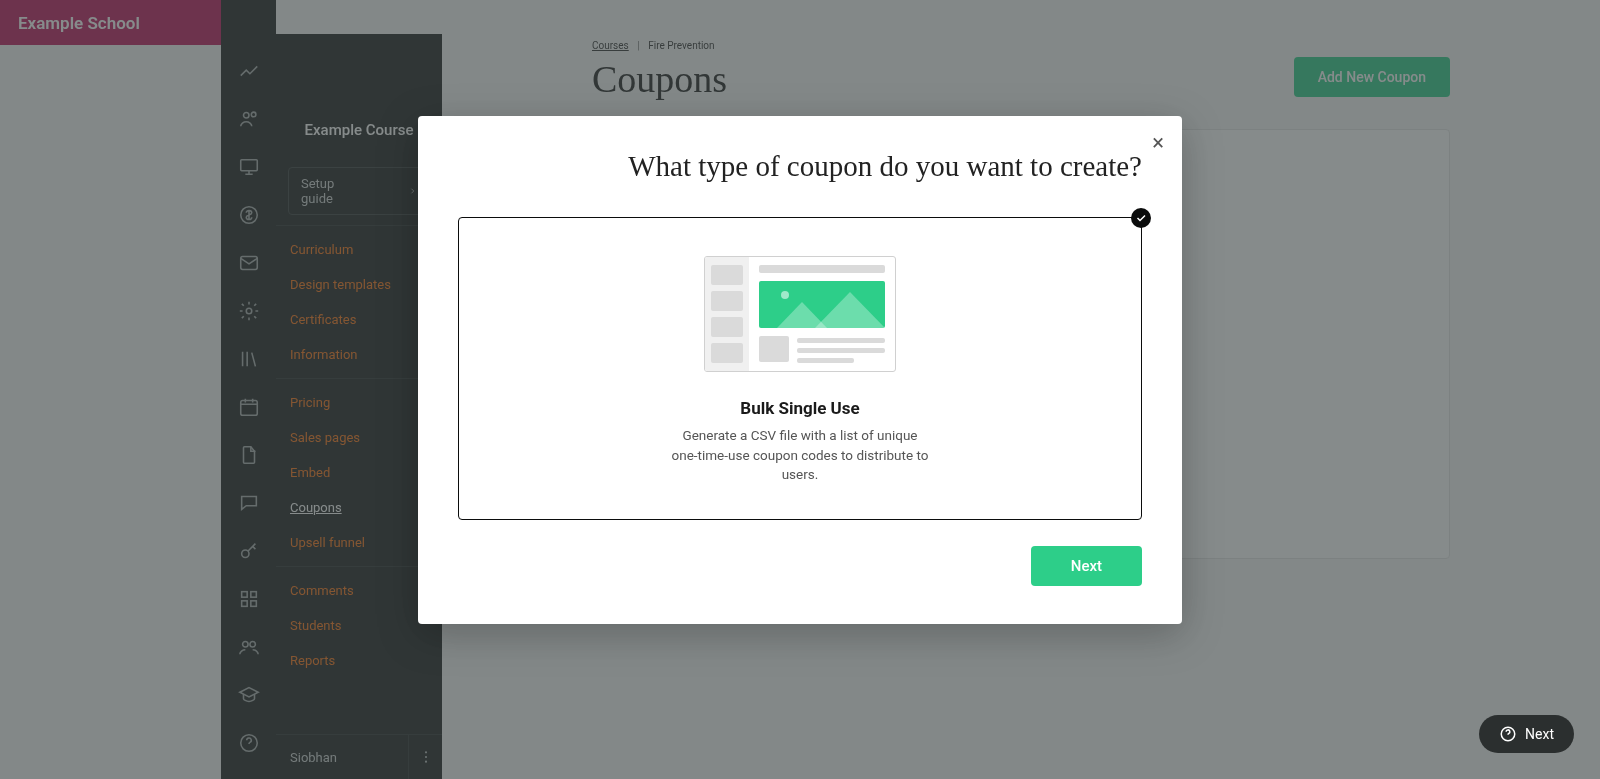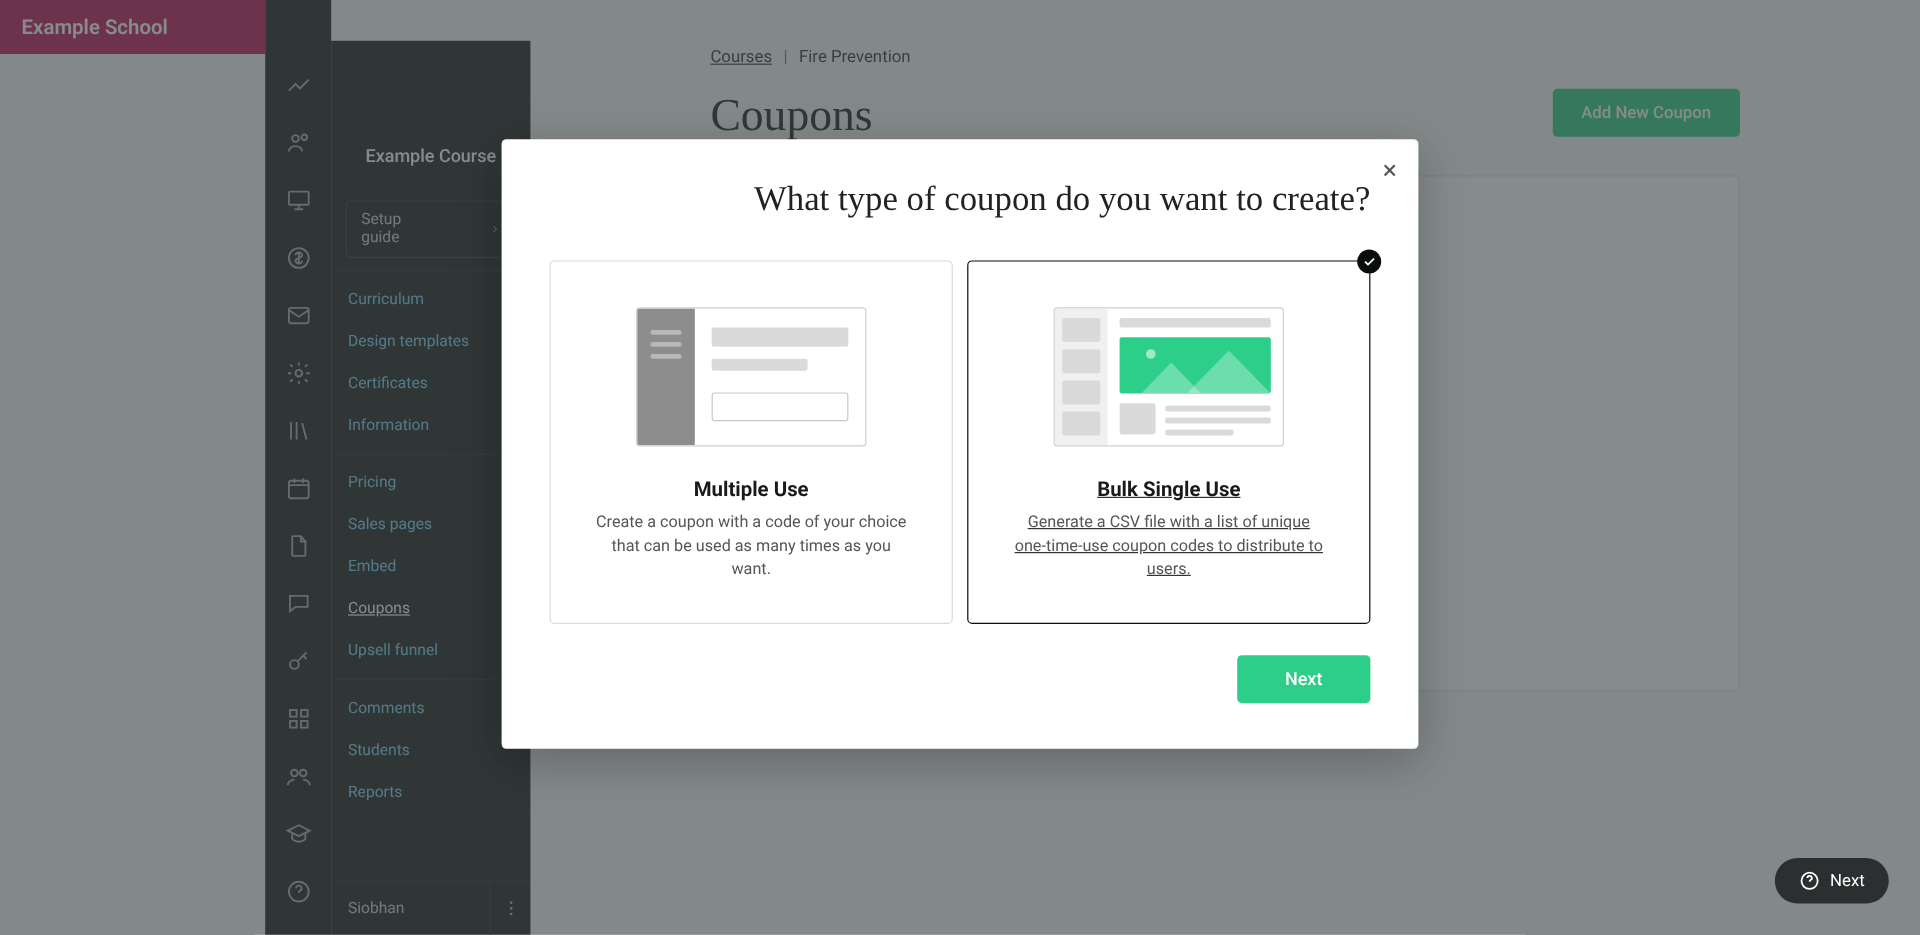--- a/index.html
+++ b/index.html
@@ -14,52 +14,52 @@
 
 .sidebar { width: 166px; background: #1e2121; color: #cfd3d3; display:flex; flex-direction:column; position:relative; z-index:2;margin-top:34px;}
 .school-header { position: absolute; top:0; left:0; width:221px; height:45px; background:#be185d; display:flex; align-items:center; padding-left:18px; z-index:3;text-align:center;}
 .school-header span { color:#fff; font-weight:600; font-size:17px;}
 .sidebar-inner { padding-top: 55px; display:flex; flex-direction:column; height:100%;}
 .course-title { text-align:center; padding: 32px 10px 28px; color:#fff; font-size:15px; font-weight:500;}
 .setup-btn { margin: 0 12px 10px; border:1px solid #3a3f3f; border-radius:4px; padding:8px 12px; display:flex; justify-content:space-between; align-items:center; font-size:13px; color:#cfd3d3; cursor:pointer;gap:44px;}
 .setup-btn svg { width:10px; height:10px; stroke:#cfd3d3; fill:none; stroke-width:2;}
 .nav-group { border-top:1px solid #2e3333; padding:6px 0;}
 .nav-group:first-of-type{border-top:none;}
-.nav-item { padding:10px 14px; font-size:13px; color:#7dd3fc; cursor:pointer;}
+.nav-item { padding:10px 14px; font-size:13px; color:#f97316; cursor:pointer;}
 .nav-item.active { color:#fff; text-decoration:underline;}
 .sidebar-footer { margin-top:auto; border-top:1px solid #2e3333; padding:0; display:flex; align-items:center; justify-content:space-between;}
 .user-chip { display:flex; align-items:center; gap:8px; padding:12px 14px; font-size:13px; color:#cfd3d3; cursor:pointer;}
 .more-btn { width:34px; height:44px; border-left:1px solid #2e3333; display:flex; align-items:center; justify-content:center; cursor:pointer;}
 .more-btn svg{ width:16px; height:16px; fill:#b8bdbd;}
 
 
 .main { flex:1; position:relative; overflow:hidden;}
 .content { padding: 40px 150px 30px; }
-.breadcrumb { font-size:14px; color:#333; margin-bottom:18px;}
+.breadcrumb { font-size:10px; color:#333; margin-bottom:6px;}
 .breadcrumb a { color:#333; text-decoration:underline; cursor:pointer;}
 .breadcrumb .sep { margin:0 6px; color:#777;}
 .page-head { display:flex; justify-content:space-between; align-items:flex-start; margin-bottom:28px;}
 .page-title { font-family: Georgia, 'Times New Roman', serif; font-size:38px; font-weight:400; color:#222;}
 .btn-primary { background:#2dce89; color:#fff; border:none; border-radius:4px; padding:12px 24px; font-size:14px; font-weight:500; cursor:pointer;}
 .card-area { background:#fff; border:1px solid #e4e4e4; border-radius:4px; height:430px; }
 .show-archived { margin:28px auto 0; display:block; background:#fff; border:1px solid #cfcfcf; border-radius:4px; padding:12px 28px; font-size:14px; color:#333; cursor:pointer;}
 .add2-wrap { text-align:center; margin-top:-100px; margin-bottom:40px; position:relative; z-index:0;}
 .add2-wrap button { background:#28b779; color:#fff; border:none; border-radius:4px; padding:13px 26px; font-size:14px; cursor:pointer;}
 
 
 .help-pill { position:fixed; right:26px; bottom:26px; background:#2b2f2f; color:#fff; border-radius:24px; padding:10px 20px; display:flex; align-items:center; gap:8px; font-size:14px; cursor:pointer; z-index:5;}
 .help-pill svg{ width:18px; height:18px; stroke:#fff; fill:none; stroke-width:2;}
 .school-header, .iconbar, .sidebar { position:relative; }
 .dim-layer { position:fixed; inset:0; background:rgba(60,68,68,0.62); z-index:4;}
 .modal { position:fixed; left:50%; top:116px; transform:translateX(-50%); width:764px; background:#fff; border-radius:4px; box-shadow:0 10px 40px rgba(0,0,0,0.25); z-index:20; padding:34px 40px 38px;}
 .modal-close { position:absolute; top:16px; right:18px; background:none; border:none; font-size:22px; color:#555; cursor:pointer; line-height:1;}
 .modal-title { font-family: Georgia, 'Times New Roman', serif; font-size:29px; text-align:right; color:#222; margin-bottom:34px; font-weight:400;}
 .options { display:flex; gap:12px; justify-content:center;}
 .option { flex:1; border:1px solid #dadada; border-radius:4px; padding:38px 28px 34px; text-align:center; cursor:pointer; position:relative;}
-.option.selected { border:1.5px solid #0b0c0c;text-decoration:underline;}
+.option.selected { border:1.5px solid #0b0c0c;}
 .option .check { position:absolute; top:-10px; right:-10px; width:20px; height:20px; background:#0b0c0c; border-radius:50%; display:none; align-items:center; justify-content:center;}
 .option.selected .check { display:flex;}
 .option .check svg { width:12px; height:12px; stroke:#fff; fill:none; stroke-width:3;}
 .opt-illus { width:192px; height:116px; margin:0 auto 26px; border:1px solid #d0d0d0; border-radius:3px; display:flex; overflow:hidden;}
 .illus-side { width:48px; background:#8d8d8d; display:flex; flex-direction:column; align-items:center; padding-top:18px; gap:6px;}
 .illus-side .line { width:26px; height:4px; background:#b8b8b8; border-radius:2px;}
 .illus-body { flex:1; padding:16px 14px; display:flex; flex-direction:column; gap:10px;}
 .illus-body .bar { height:16px; background:#dadada; border-radius:2px;}
 .illus-body .bar.sm { height:10px; width:70%;}
 .illus-body .input { height:24px; border:1px solid #c8c8c8; border-radius:2px; margin-top:8px;}
@@ -244,37 +244,20 @@
 </div>
 
 <div class="dim-layer"></div>
 
 <div class="modal">
   <button class="modal-close">
     <span>×</span>
   </button>
   <h2 class="modal-title">What type of coupon do you want to create?</h2>
   <div class="options">
-    <div class="option">
-
-      <div class="opt-illus">
-        <div class="illus-side">
-            <div class="line"></div>
-            <div class="line"></div>
-            <div class="line"></div>
-          </div>
-        <div class="illus-body">
-            <div class="bar"></div>
-            <div class="bar sm"></div>
-            <div class="input"></div>
-          </div>
-      </div>
-      <div class="opt-title">Multiple Use</div>
-      <div class="opt-desc">Create a coupon with a code of your choice that can be used as many times as you want.</div>
-    </div>
     <div class="option selected">
       <div class="check">
           <svg viewBox="0 0 24 24">
             <path d="M5 12l5 5L20 7"></path>
           </svg>
         </div>
       <div class="opt-illus">
         <div class="illus-side2">
             <div class="blk"></div>
             <div class="blk"></div>

